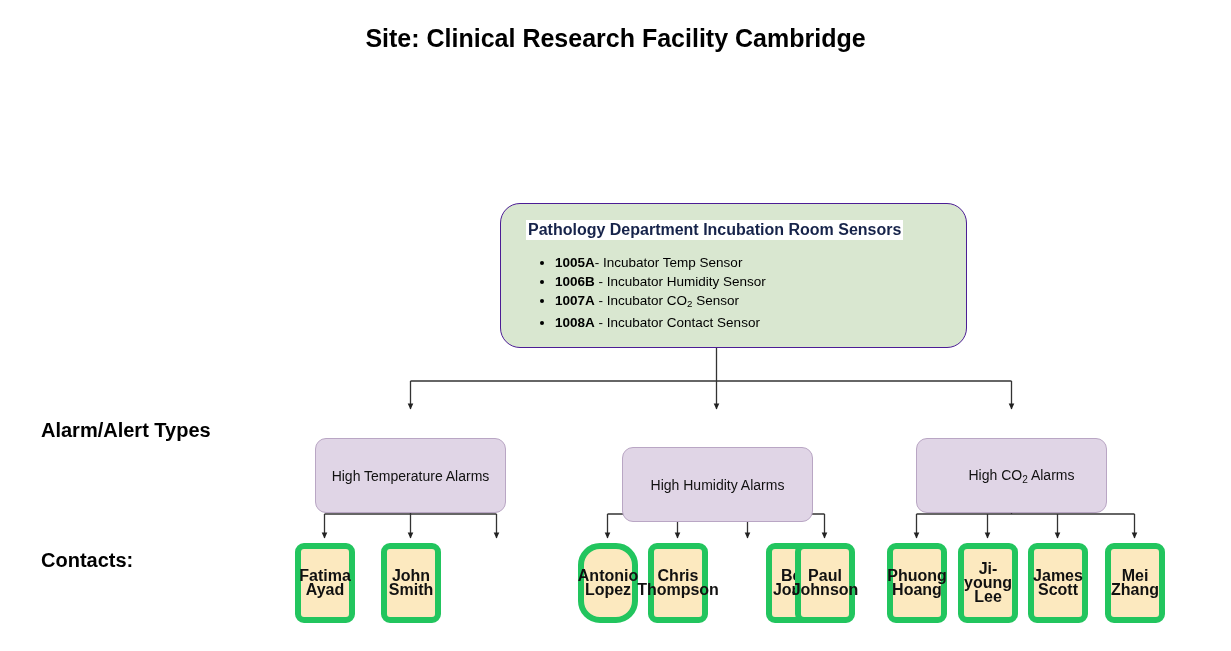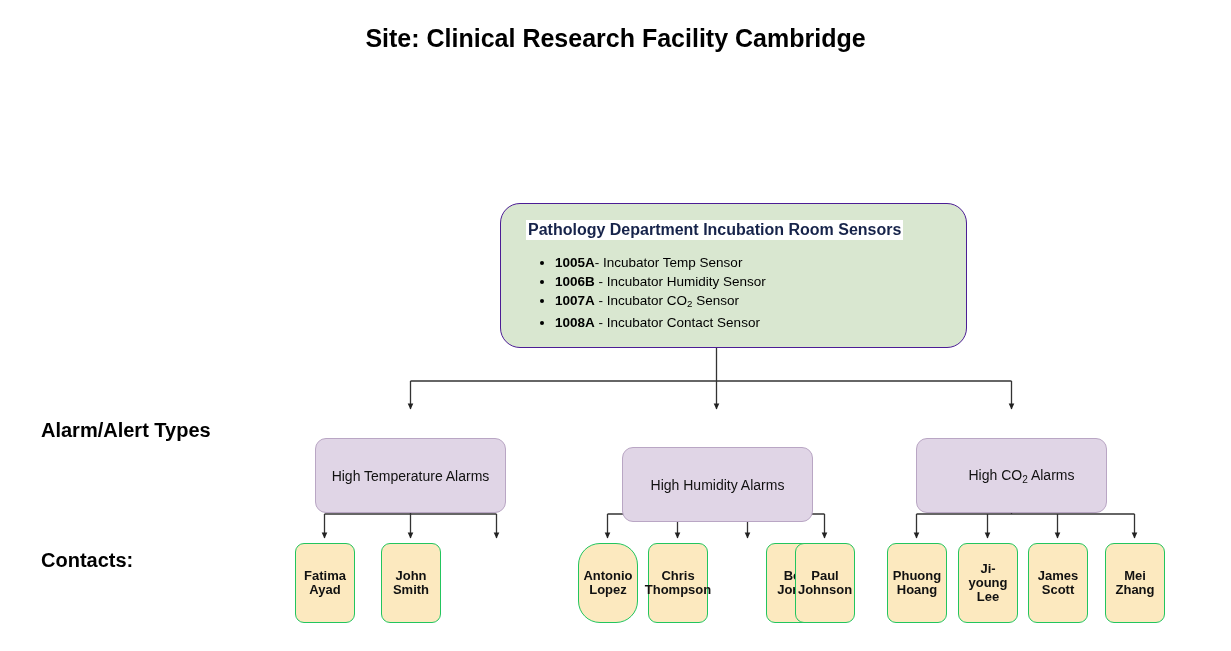--- a/index.html
+++ b/index.html
@@ -125,29 +125,29 @@
   #alarm-box-1 { left: 622px; margin-top: 9px; }
   #alarm-box-2 { left: 916px; padding-left: 20px; }
 
   
   .contact-box {
     position: absolute;
     top: 543px;
     width: 60px;
     height: 80px;
     background: #fce9bf;
-    border: 1px solid #22c55e;
+    border: 6px solid #22c55e;
     border-radius: 9px;
     box-sizing: border-box;
     display: flex;
     align-items: center;
     justify-content: center;
     text-align: center;
     padding: 0 3px;
-    font-size: 13px;
+    font-size: 16px;
     font-weight: bold;
     color: #111111;
     line-height: 14px;
   }
 </style>
 </head>
 <body>
 
 <div id="diagram-canvas">
 

